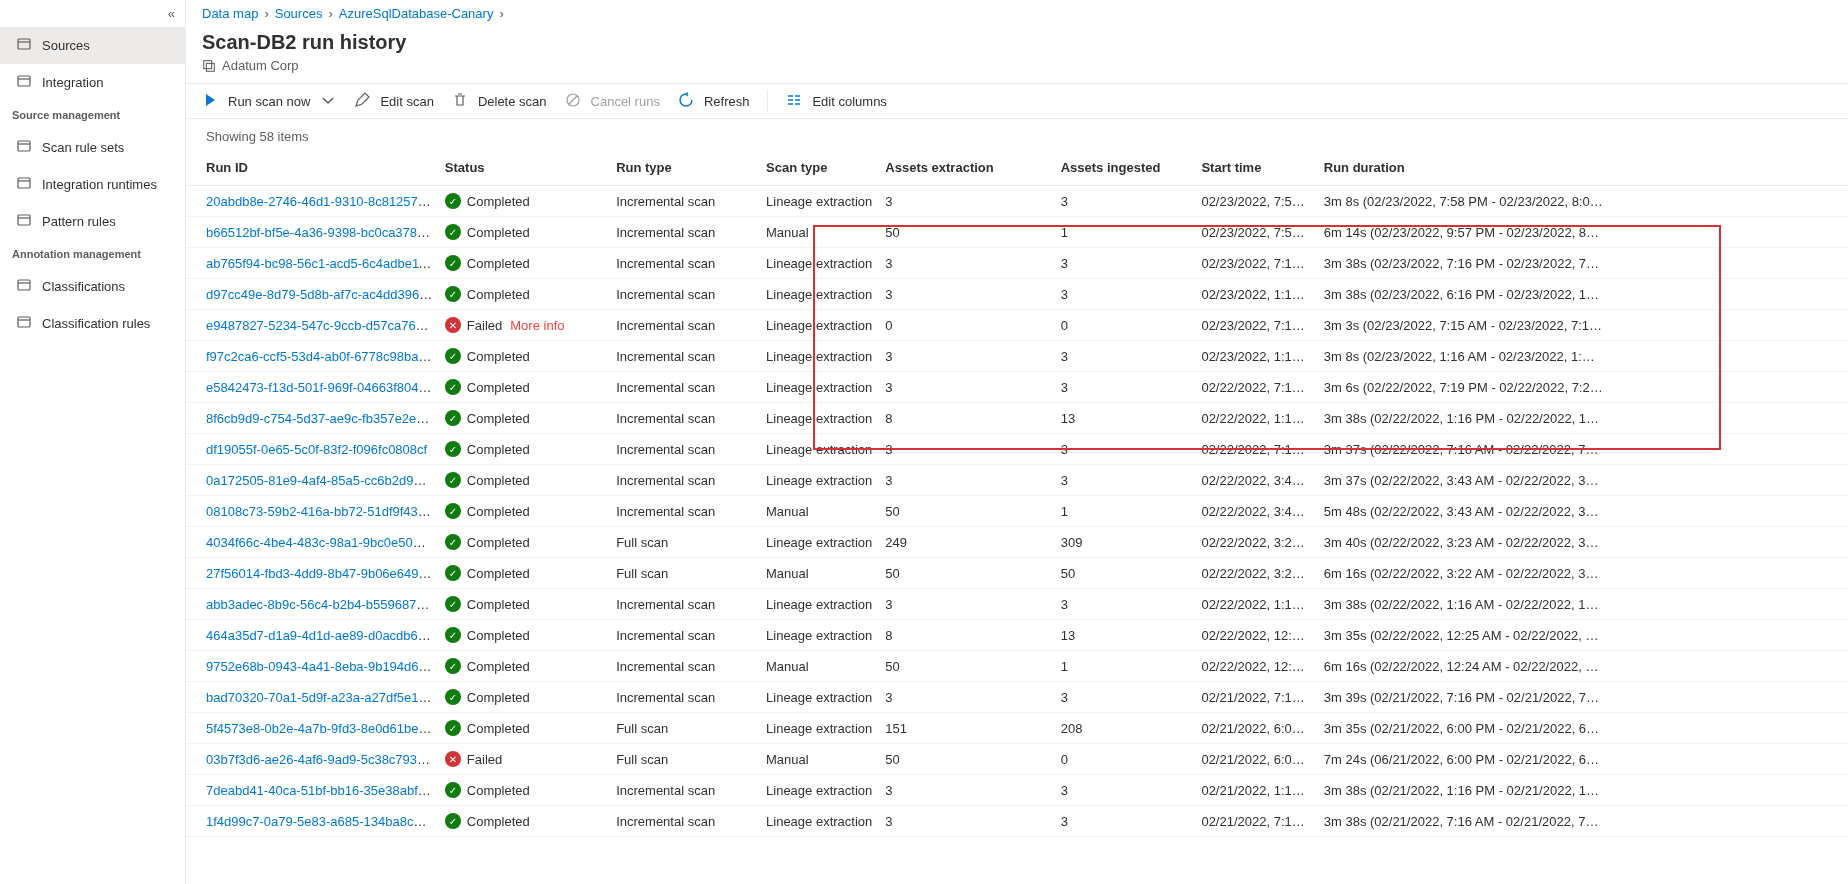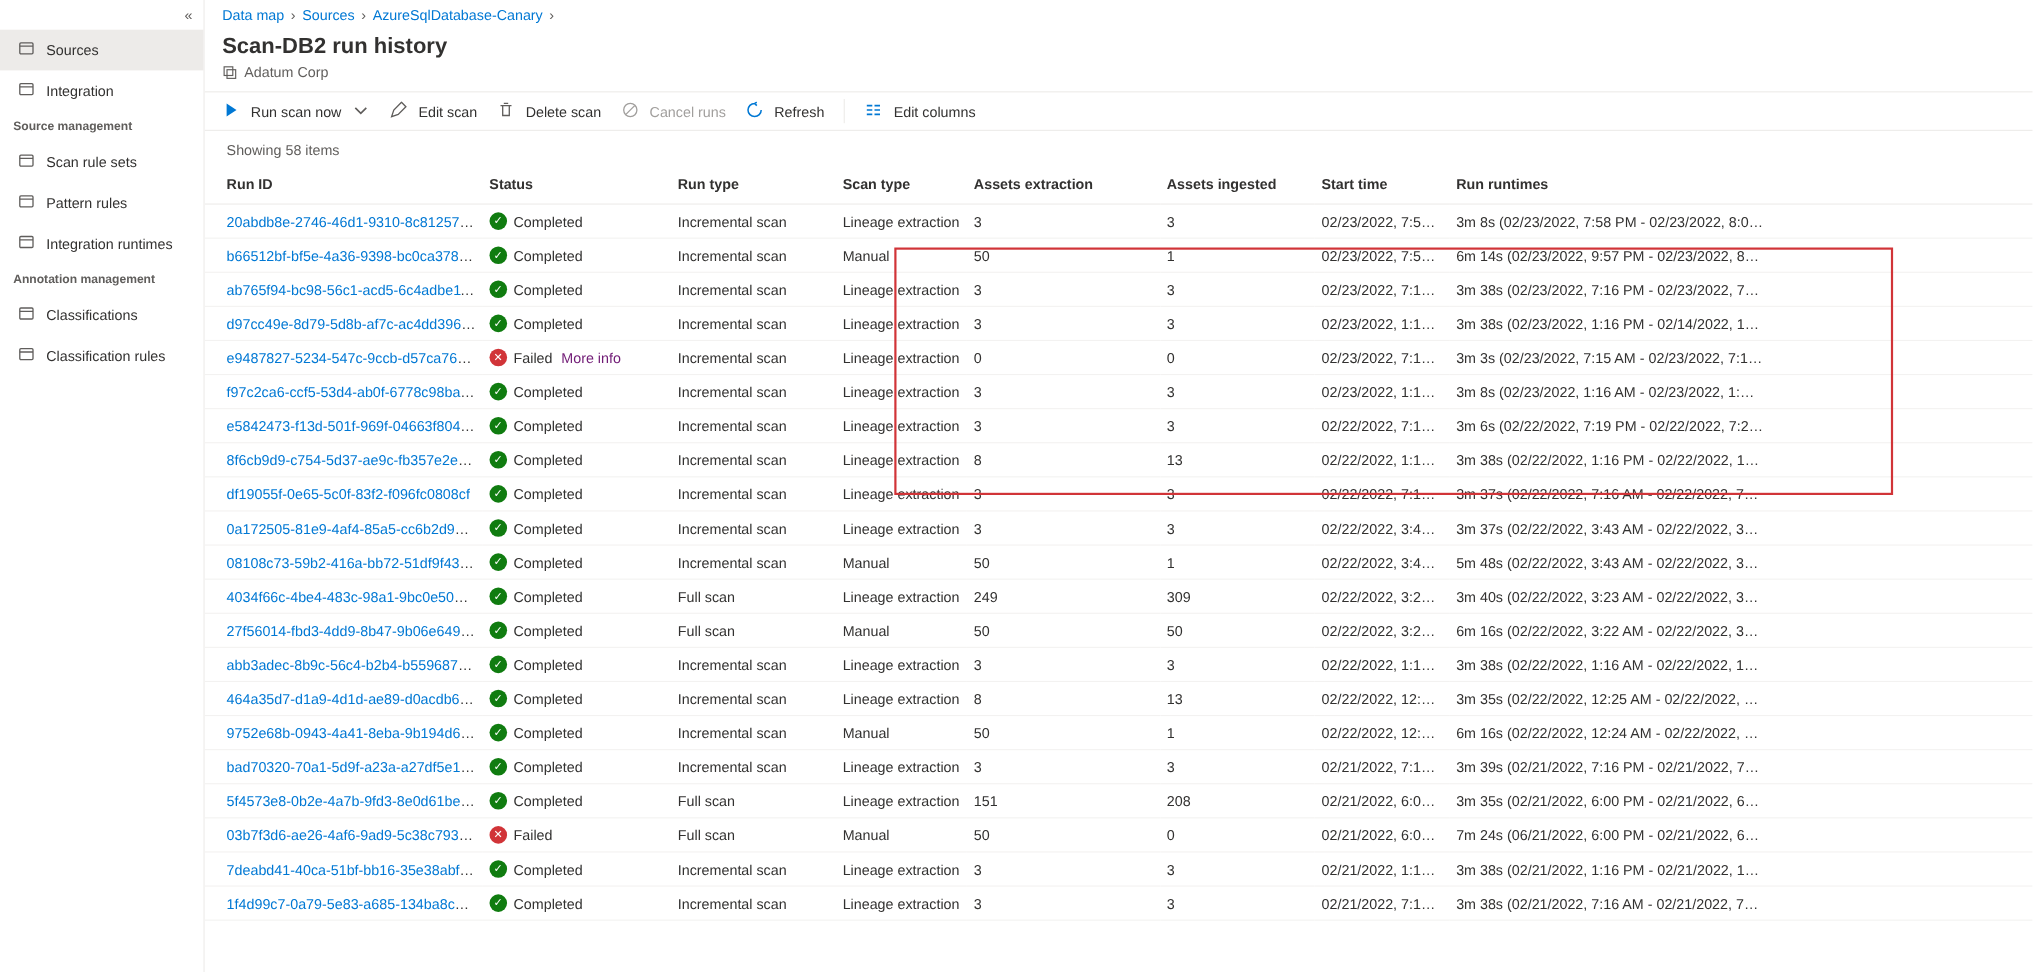--- a/index.html
+++ b/index.html
@@ -27,21 +27,21 @@
   .table-wrap { flex:1; overflow-y: scroll; overflow-x: hidden; }
   .showing { padding: 10px 20px 6px 20px; color:#605e5c; }
   table { border-collapse: collapse; width: 100%; table-layout: fixed; }
   thead th { text-align:left; padding: 10px 6px; border-bottom:1px solid #edebe9; font-weight:600; color:#323130; background:#fff; font-size:13px; }
   tbody td { padding: 7px 6px; border-bottom:1px solid #f3f2f1; font-size:13px; color:#323130; white-space: nowrap; overflow:hidden; text-overflow:ellipsis; }
   .runid-link { color:#0078d4; cursor:pointer; }
   .status-cell { display:flex; align-items:center; gap:6px; }
   .status-icon { width:16px; height:16px; border-radius:50%; display:flex; align-items:center; justify-content:center; flex-shrink:0; }
   .status-icon.completed { background:#107c10; color:#fff; }
   .status-icon.failed { background:#d13438; color:#fff; }
-  .more-link { color:#701a75; margin-left:2px; cursor:pointer;}
+  .more-link { color:#ef4444; margin-left:2px; cursor:pointer;}
   col.c-runid { width: 248px; }
   col.c-status { width: 168px; }
   col.c-runtype { width: 147px; }
   col.c-scantype { width: 117px; }
   col.c-disc { width: 172px; }
   col.c-ing { width: 138px; }
   col.c-start { width: 120px; }
   col.c-dur { width: 520px; }
   .pad-left { padding-left: 20px !important; }
   .highlight-box {
@@ -76,28 +76,28 @@
             <rect x="2" y="3" width="12" height="10" rx="1"></rect>
             <line x1="2" y1="6" x2="14" y2="6"></line>
           </svg></span>
       <span>Scan rule sets</span>
     </div>
       <div class="nav-item">
       <span><svg class="nav-icon" viewBox="0 0 16 16" fill="none" stroke="currentColor" stroke-width="1.2">
             <rect x="2" y="3" width="12" height="10" rx="1"></rect>
             <line x1="2" y1="6" x2="14" y2="6"></line>
           </svg></span>
+      <span>Integration runtimes</span>
+    </div>
+      <div class="nav-item">
+      <span><svg class="nav-icon" viewBox="0 0 16 16" fill="none" stroke="currentColor" stroke-width="1.2">
+            <rect x="2" y="3" width="12" height="10" rx="1"></rect>
+            <line x1="2" y1="6" x2="14" y2="6"></line>
+          </svg></span>
       <span>Pattern rules</span>
-    </div>
-      <div class="nav-item">
-      <span><svg class="nav-icon" viewBox="0 0 16 16" fill="none" stroke="currentColor" stroke-width="1.2">
-            <rect x="2" y="3" width="12" height="10" rx="1"></rect>
-            <line x1="2" y1="6" x2="14" y2="6"></line>
-          </svg></span>
-      <span>Integration runtimes</span>
     </div>
     <div class="nav-heading">Annotation management</div>
     <div class="nav-item">
       <span><svg class="nav-icon" viewBox="0 0 16 16" fill="none" stroke="currentColor" stroke-width="1.2">
             <rect x="2" y="3" width="12" height="10" rx="1"></rect>
             <line x1="2" y1="6" x2="14" y2="6"></line>
           </svg></span>
       <span>Classifications</span>
     </div>
       <div class="nav-item">
@@ -191,21 +191,21 @@
         </colgroup>
         <thead>
           <tr>
             <th class="pad-left">Run ID</th>
             <th>Status</th>
             <th>Run type</th>
             <th>Scan type</th>
             <th>Assets extraction</th>
             <th>Assets ingested</th>
             <th>Start time</th>
-            <th>Run runtimes</th>
+            <th>Run duration</th>
           </tr>
         </thead>
         <tbody id="tbody">
             <tr>
     <td class="pad-left"><span class="runid-link">20abdb8e-2746-46d1-9310-8c812571d47f</span></td>
     <td>
                 <div class="status-cell">
       <span class="status-icon completed" style="font-size:10px;">✓</span>
       <span>Completed</span>
 
@@ -257,21 +257,21 @@
       <span class="status-icon completed" style="font-size:10px;">✓</span>
       <span>Completed</span>
 
     </div>
               </td>
     <td>Incremental scan</td>
     <td>Lineage extraction</td>
     <td>3</td>
     <td>3</td>
     <td>02/23/2022, 1:16 PM</td>
-    <td>3m 38s (02/23/2022, 1:16 PM - 02/14/2022, 1…</td>
+    <td>3m 38s (02/23/2022, 6:16 PM - 02/23/2022, 1…</td>
   </tr>
             <tr>
     <td class="pad-left"><span class="runid-link">e9487827-5234-547c-9ccb-d57ca769e94f</span></td>
     <td>
                 <div class="status-cell">
       <span class="status-icon failed" style="font-size:10px;">✕</span>
       <span>Failed</span>
       <span class="more-link">More info</span>
     </div>
               </td>

